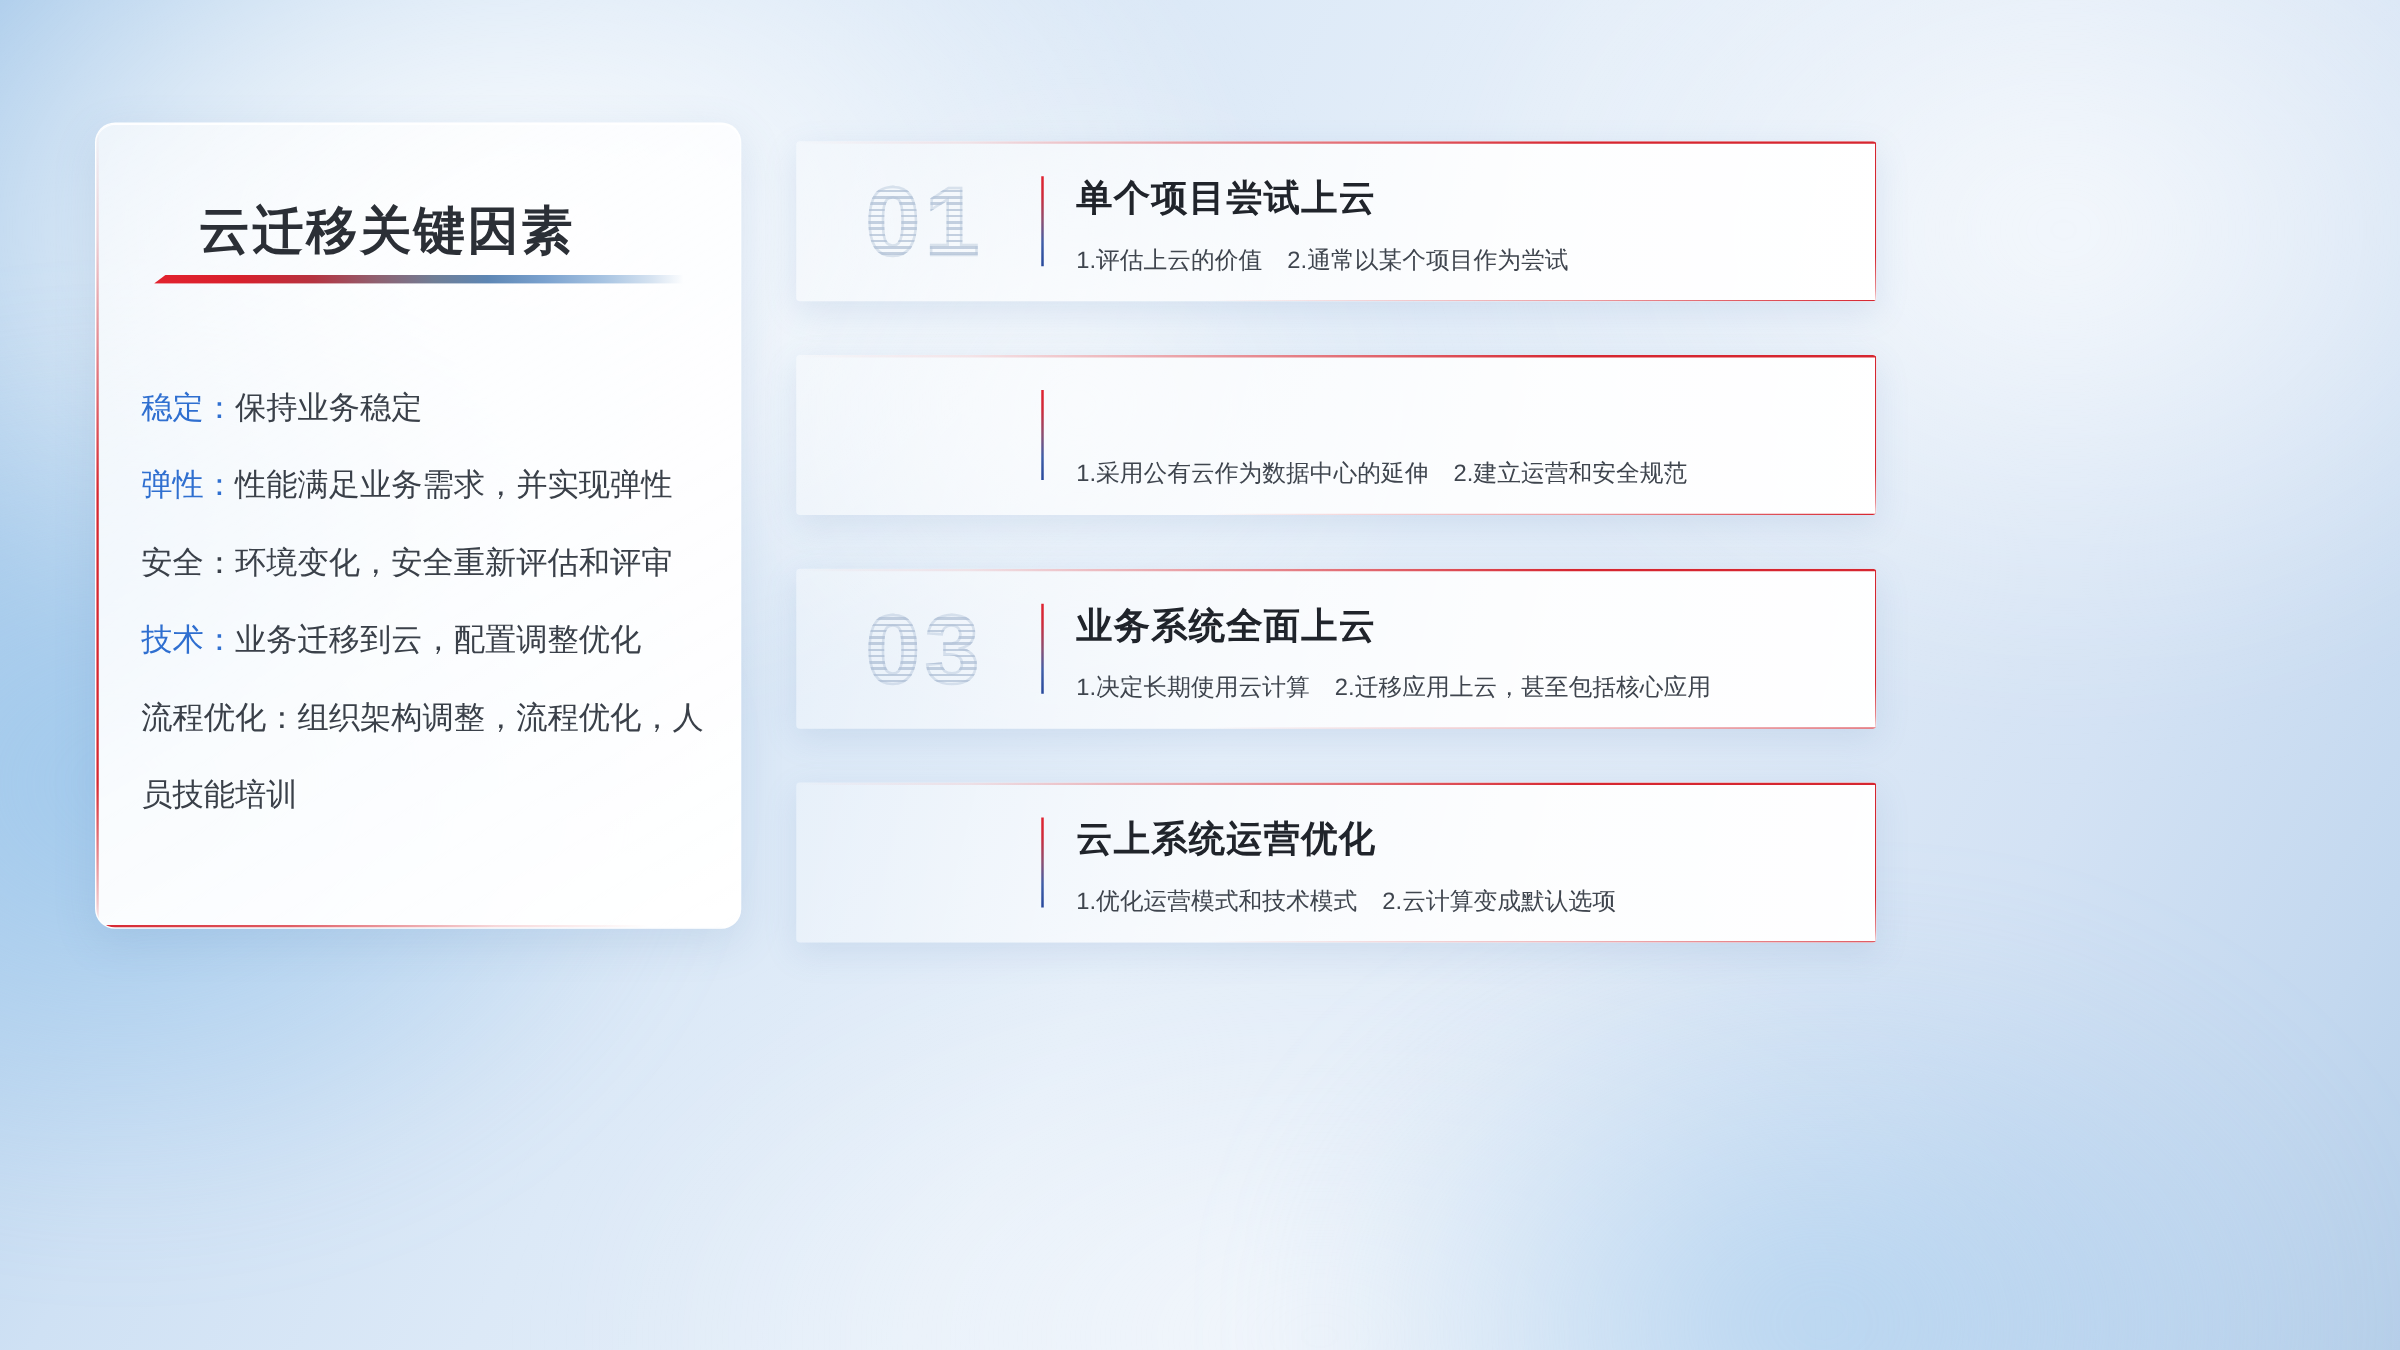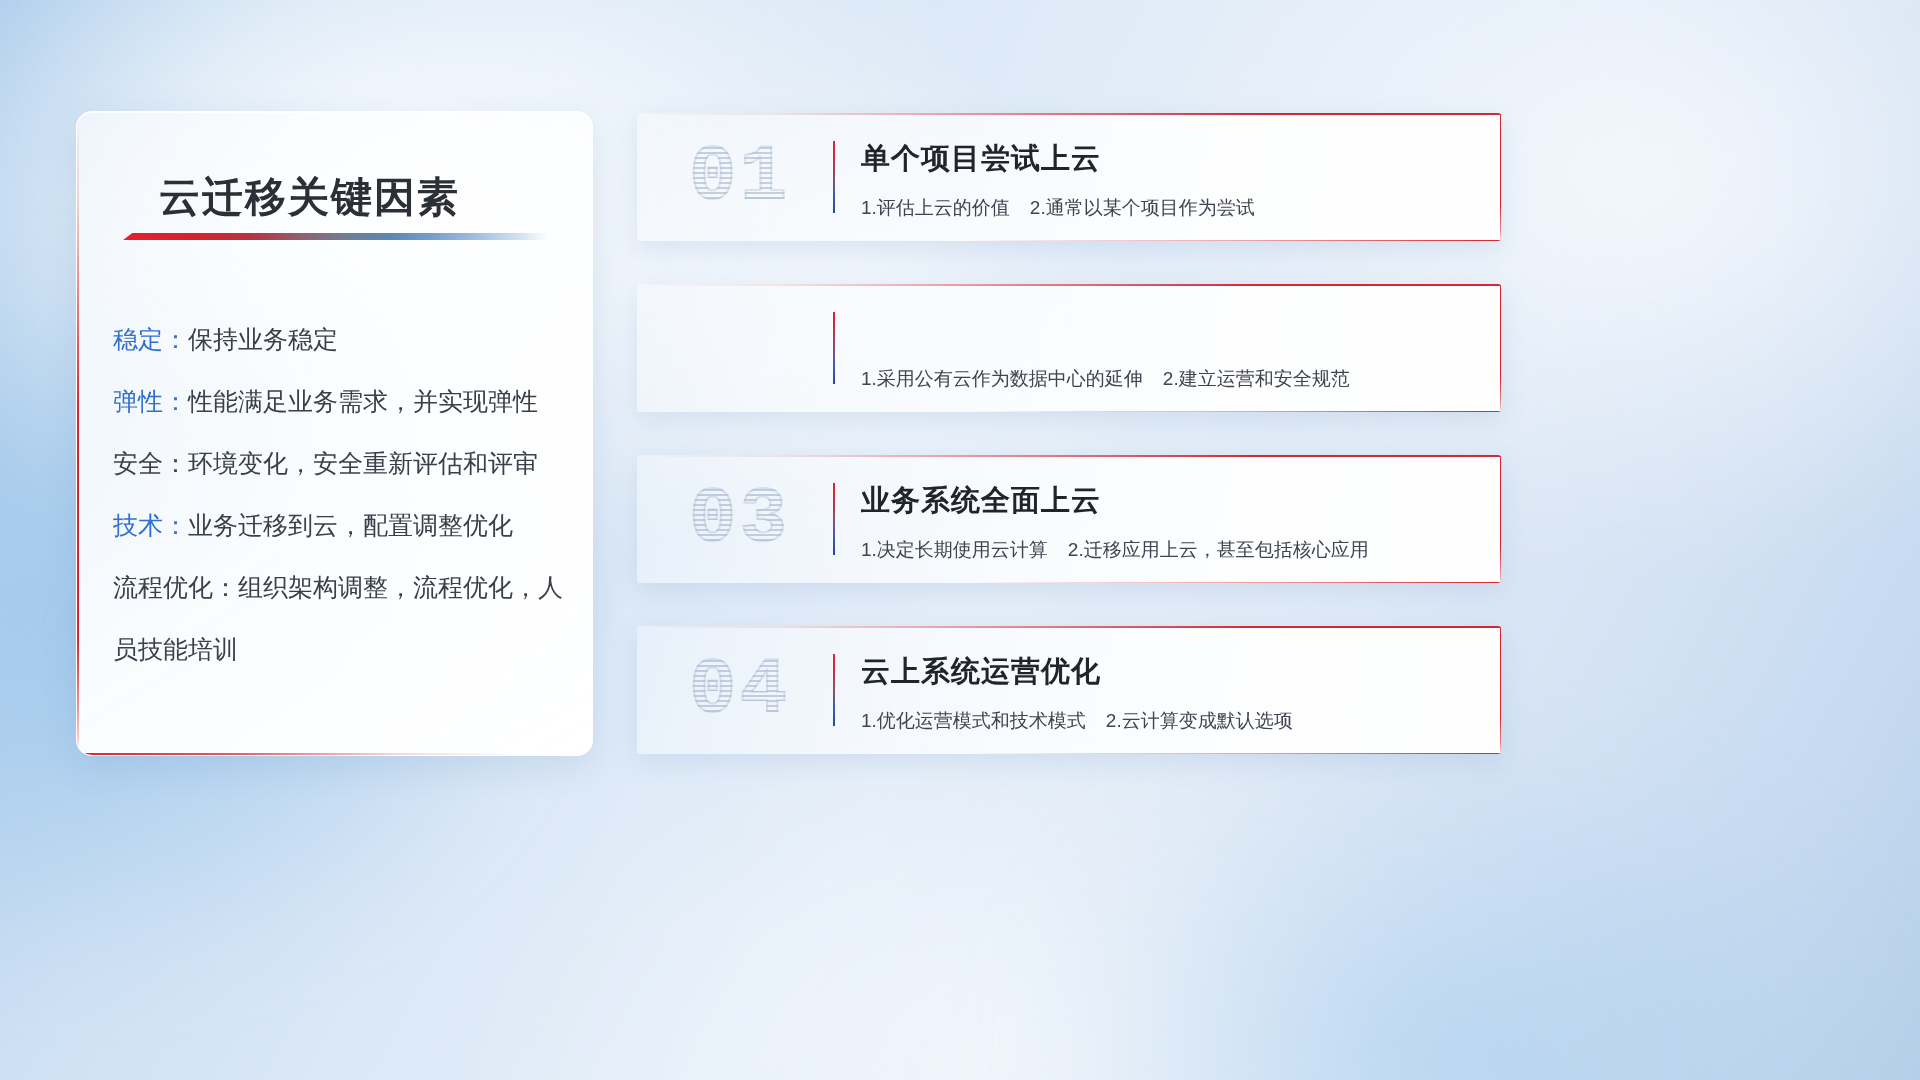--- a/index.html
+++ b/index.html
@@ -55,21 +55,21 @@
     position:absolute;left:30%;top:6%;width:30%;height:48%;
     background:radial-gradient(ellipse at 50% 50%, rgba(255,255,255,.55) 0%, rgba(255,255,255,0) 70%);
     filter:blur(40px);
   }
 
   
   #stage{position:absolute;inset:0;}
 
   
   #left-card{
-    position:absolute;left:76px;top:111px;width:515px;height:643px;
+    position:absolute;left:76px;top:98px;width:515px;height:643px;
     border-radius:16px;
     background:linear-gradient(150deg,
         rgba(255,255,255,.62) 0%,
         rgba(255,255,255,.80) 30%,
         rgba(255,255,255,.93) 58%,
         rgba(255,255,255,.99) 100%);
     border:1px solid rgba(255,255,255,.85);
     box-shadow:0 10px 34px rgba(90,130,180,.16), inset 0 1px 0 rgba(255,255,255,.9);
     overflow:hidden;
   }
@@ -139,21 +139,20 @@
     background-image:repeating-linear-gradient(
         180deg,
         rgba(120,145,180,.55) 0px,
         rgba(120,145,180,.55) 2px,
         rgba(255,255,255,0) 2px,
         rgba(255,255,255,0) 5px);
     -webkit-background-clip:text;background-clip:text;
     display:flex;align-items:center;justify-content:center;
     opacity:.72;
     user-select:none;
-    font-family:Liberation Mono, monospace;
   }
   .step-divider{
     position:absolute;left:196px;top:28px;width:2px;height:72px;
     background:linear-gradient(180deg, #e02330 0%, #cf2a3a 22%, #8a4f72 50%, #3f5ea8 74%, #27489b 100%);
   }
   .step-head{
     position:absolute;left:224px;top:26px;
     font-size:29px;font-weight:bold;color:#20242b;letter-spacing:1px;
     white-space:nowrap;
   }
@@ -235,21 +234,20 @@
     <div class="step-head">业务系统全面上云</div>
     <div class="step-sub">
       <span>1.决定长期使用云计算</span><span class="gap"></span><span>2.迁移应用上云，甚至包括核心应用</span>
     </div>
   </div>
 
   <div class="step-card" style="top:626px;">
     <div class="top-line"></div>
     <div class="right-line"></div>
     <div class="bottom-line"></div>
-    <div class="step-num">04</div>
     <div class="step-divider"></div>
     <div class="step-head">云上系统运营优化</div>
     <div class="step-sub">
       <span>1.优化运营模式和技术模式</span><span class="gap"></span><span>2.云计算变成默认选项</span>
     </div>
   </div>
 
 </div>
 
 </body></html>

